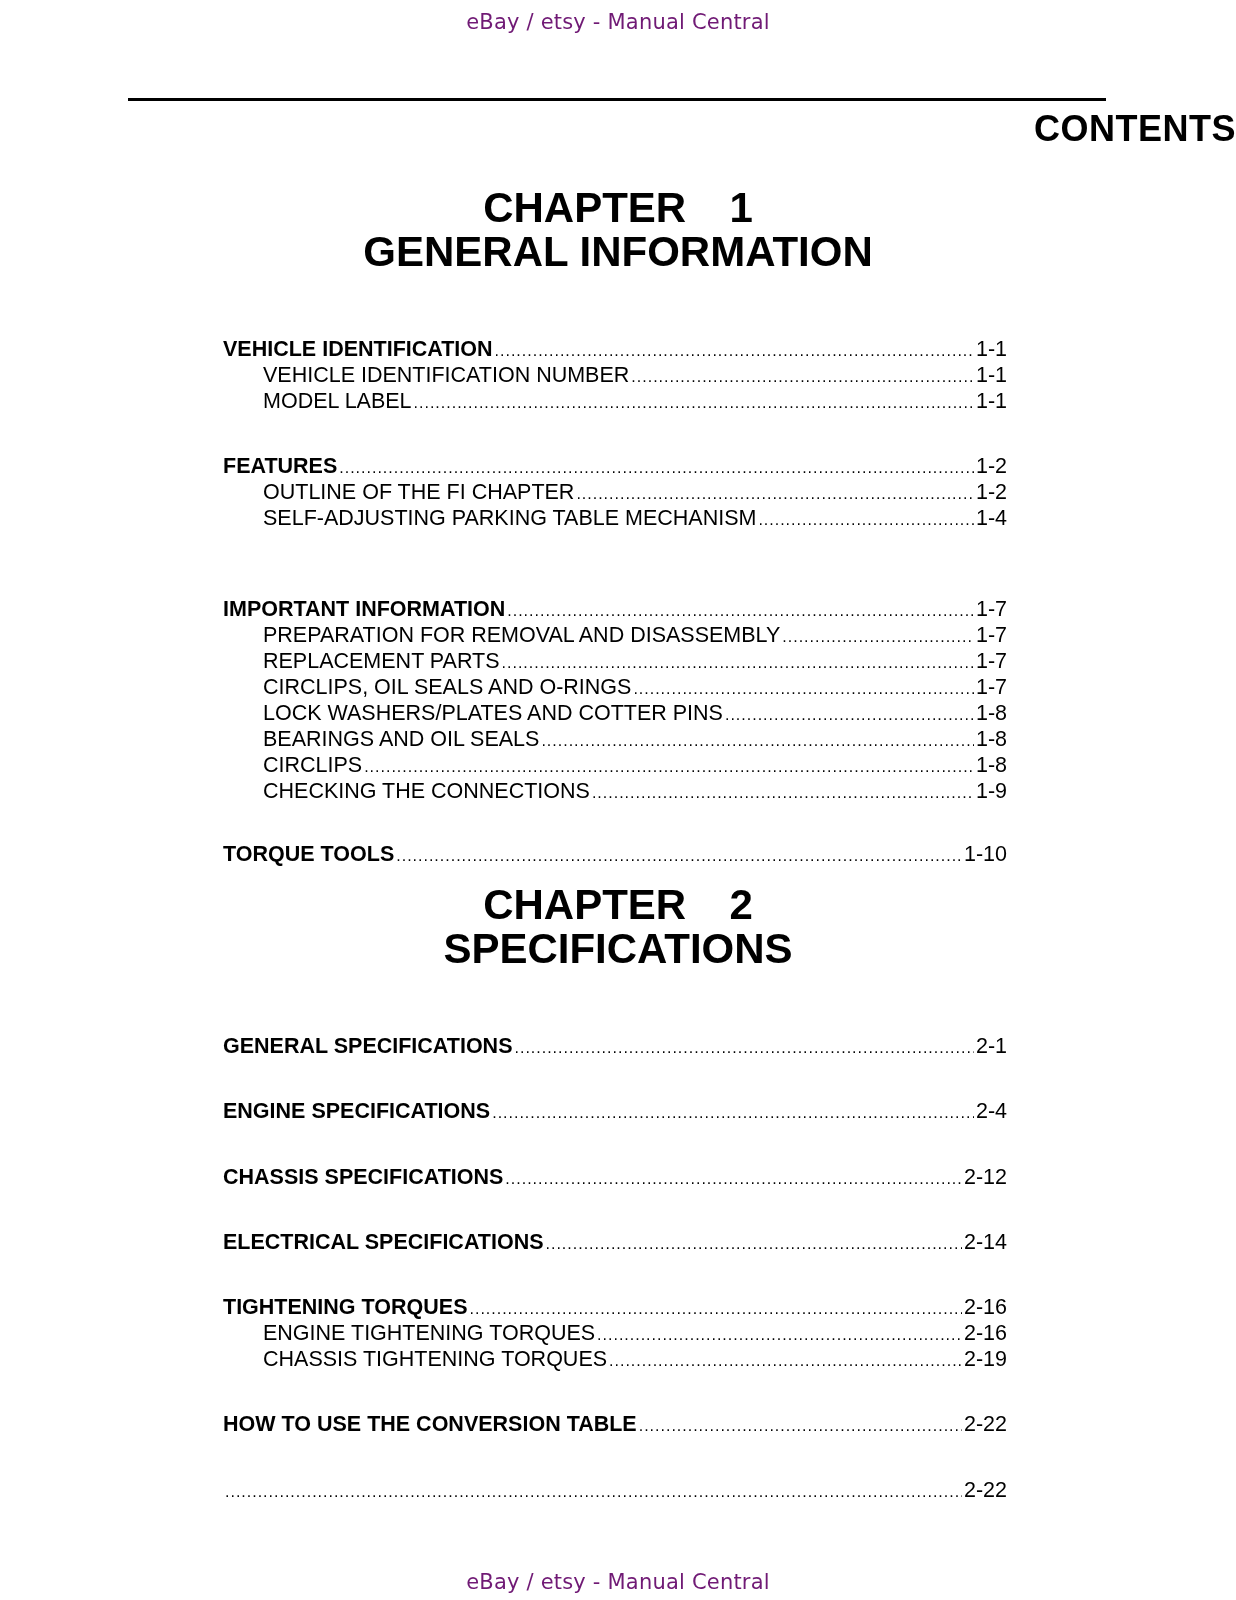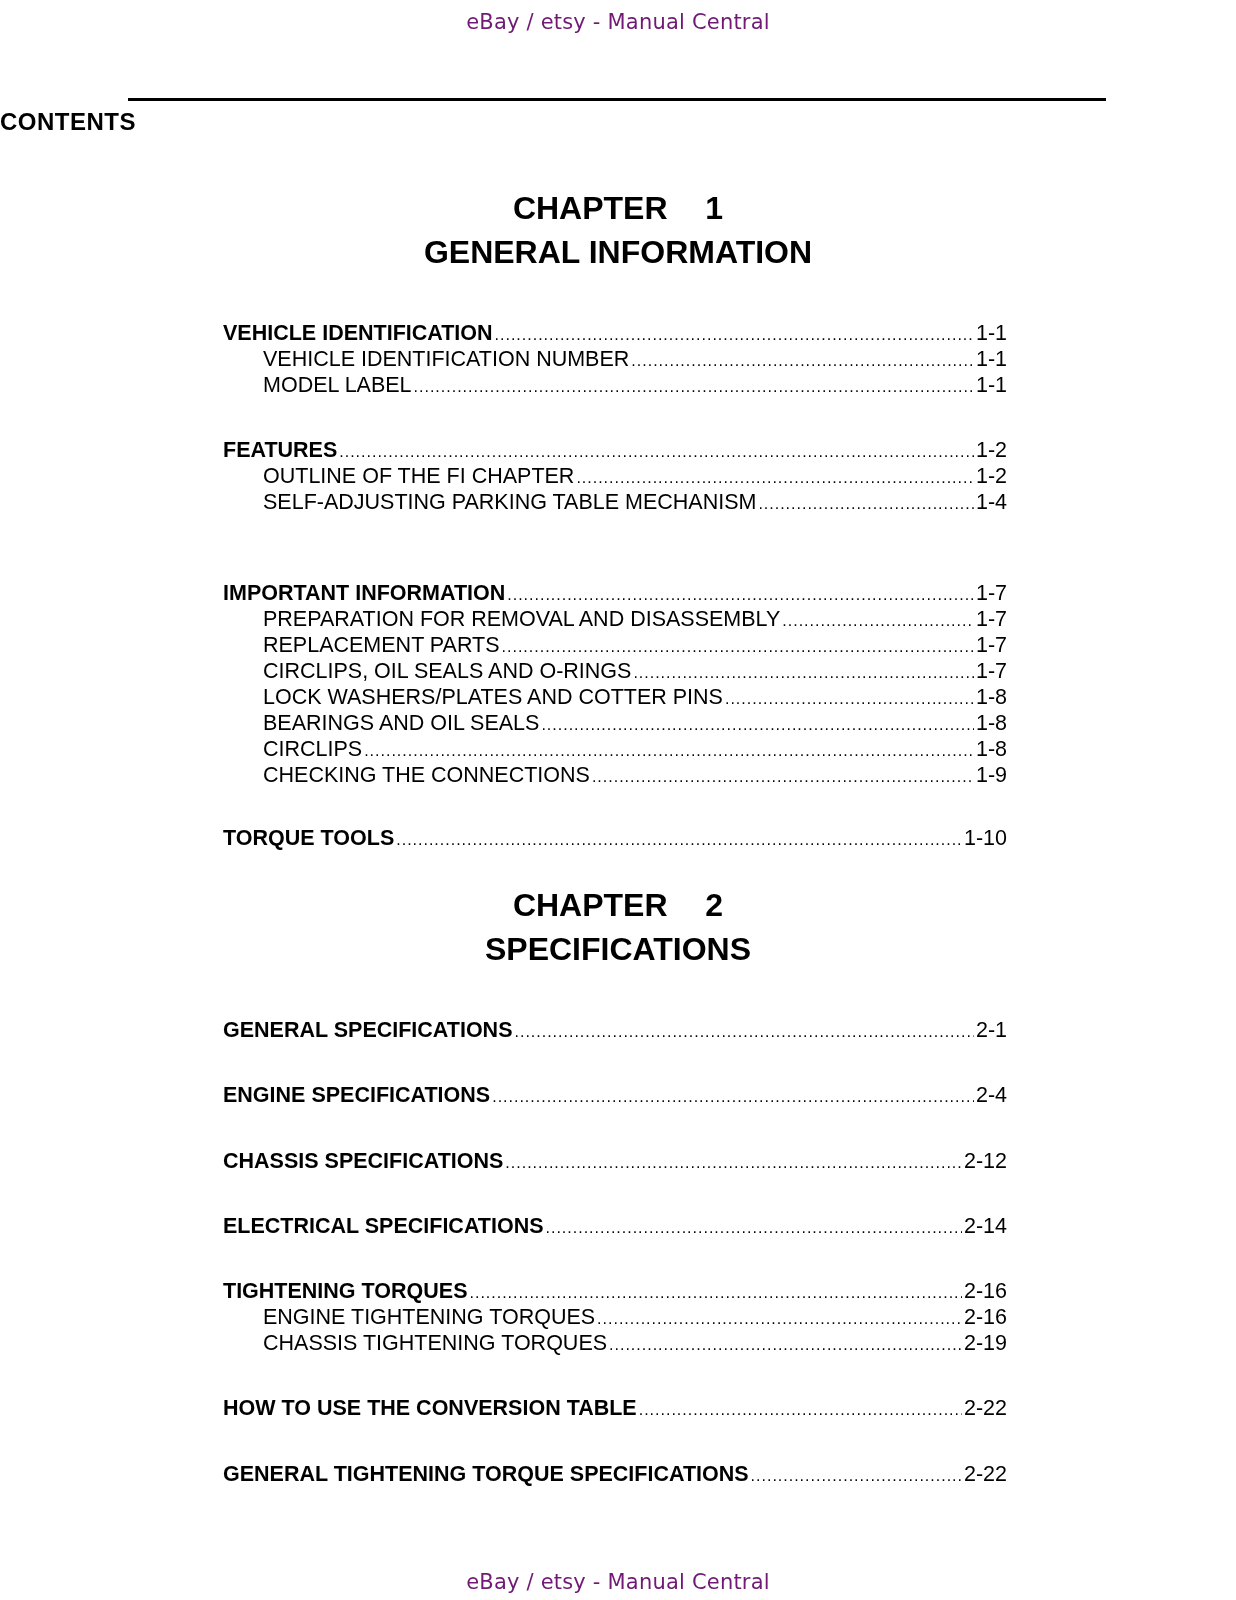--- a/index.html
+++ b/index.html
@@ -34,42 +34,43 @@
     top: 98px;
     width: 978px;
     height: 3px;
     background: #000;
   }
 
   .title {
     position: absolute;
     left: 0;
     width: 1236px;
-    text-align: left;
+    text-align: right;
     font-weight: bold;
-    font-size: 24px;
+    font-size: 36px;
     letter-spacing: 0.5px;
   }
   .contents-title { top: 108px; }
 
   .chapter-head {
     position: absolute;
     left: 0;
     width: 1236px;
     text-align: center;
     font-weight: bold;
-    font-size: 32px;
+    font-size: 42px;
     line-height: 44px;
   }
   .chapter-head .num { word-spacing: 10px; }
 
   .toc {
     position: absolute;
     left: 223px;
     width: 784px;
+    margin-top: 16px;
   }
   .toc-group { margin: 0; }
   .toc-row {
     display: flex;
     align-items: baseline;
     height: 26px;
     line-height: 26px;
     font-size: 21.5px;
   }
   .toc-row.main { font-weight: bold; }
@@ -265,19 +266,18 @@
 <div class="toc" style="top:1395px;">
   <div class="toc-row main">
     <span class="toc-label">HOW TO USE THE CONVERSION TABLE</span>
     <span class="toc-leader"></span>
     <span class="toc-page">2-22</span>
   </div>
 </div>
 
 <div class="toc" style="top:1461px;">
   <div class="toc-row main">
-    <span class="toc-label">GENERAL TIGHTENING TORQUE SPECIFICATIONS</span>
     <span class="toc-leader"></span>
     <span class="toc-page">2-22</span>
   </div>
 </div>
 
 <div class="watermark bottom">eBay / etsy - Manual Central</div>
 
 </body></html>

